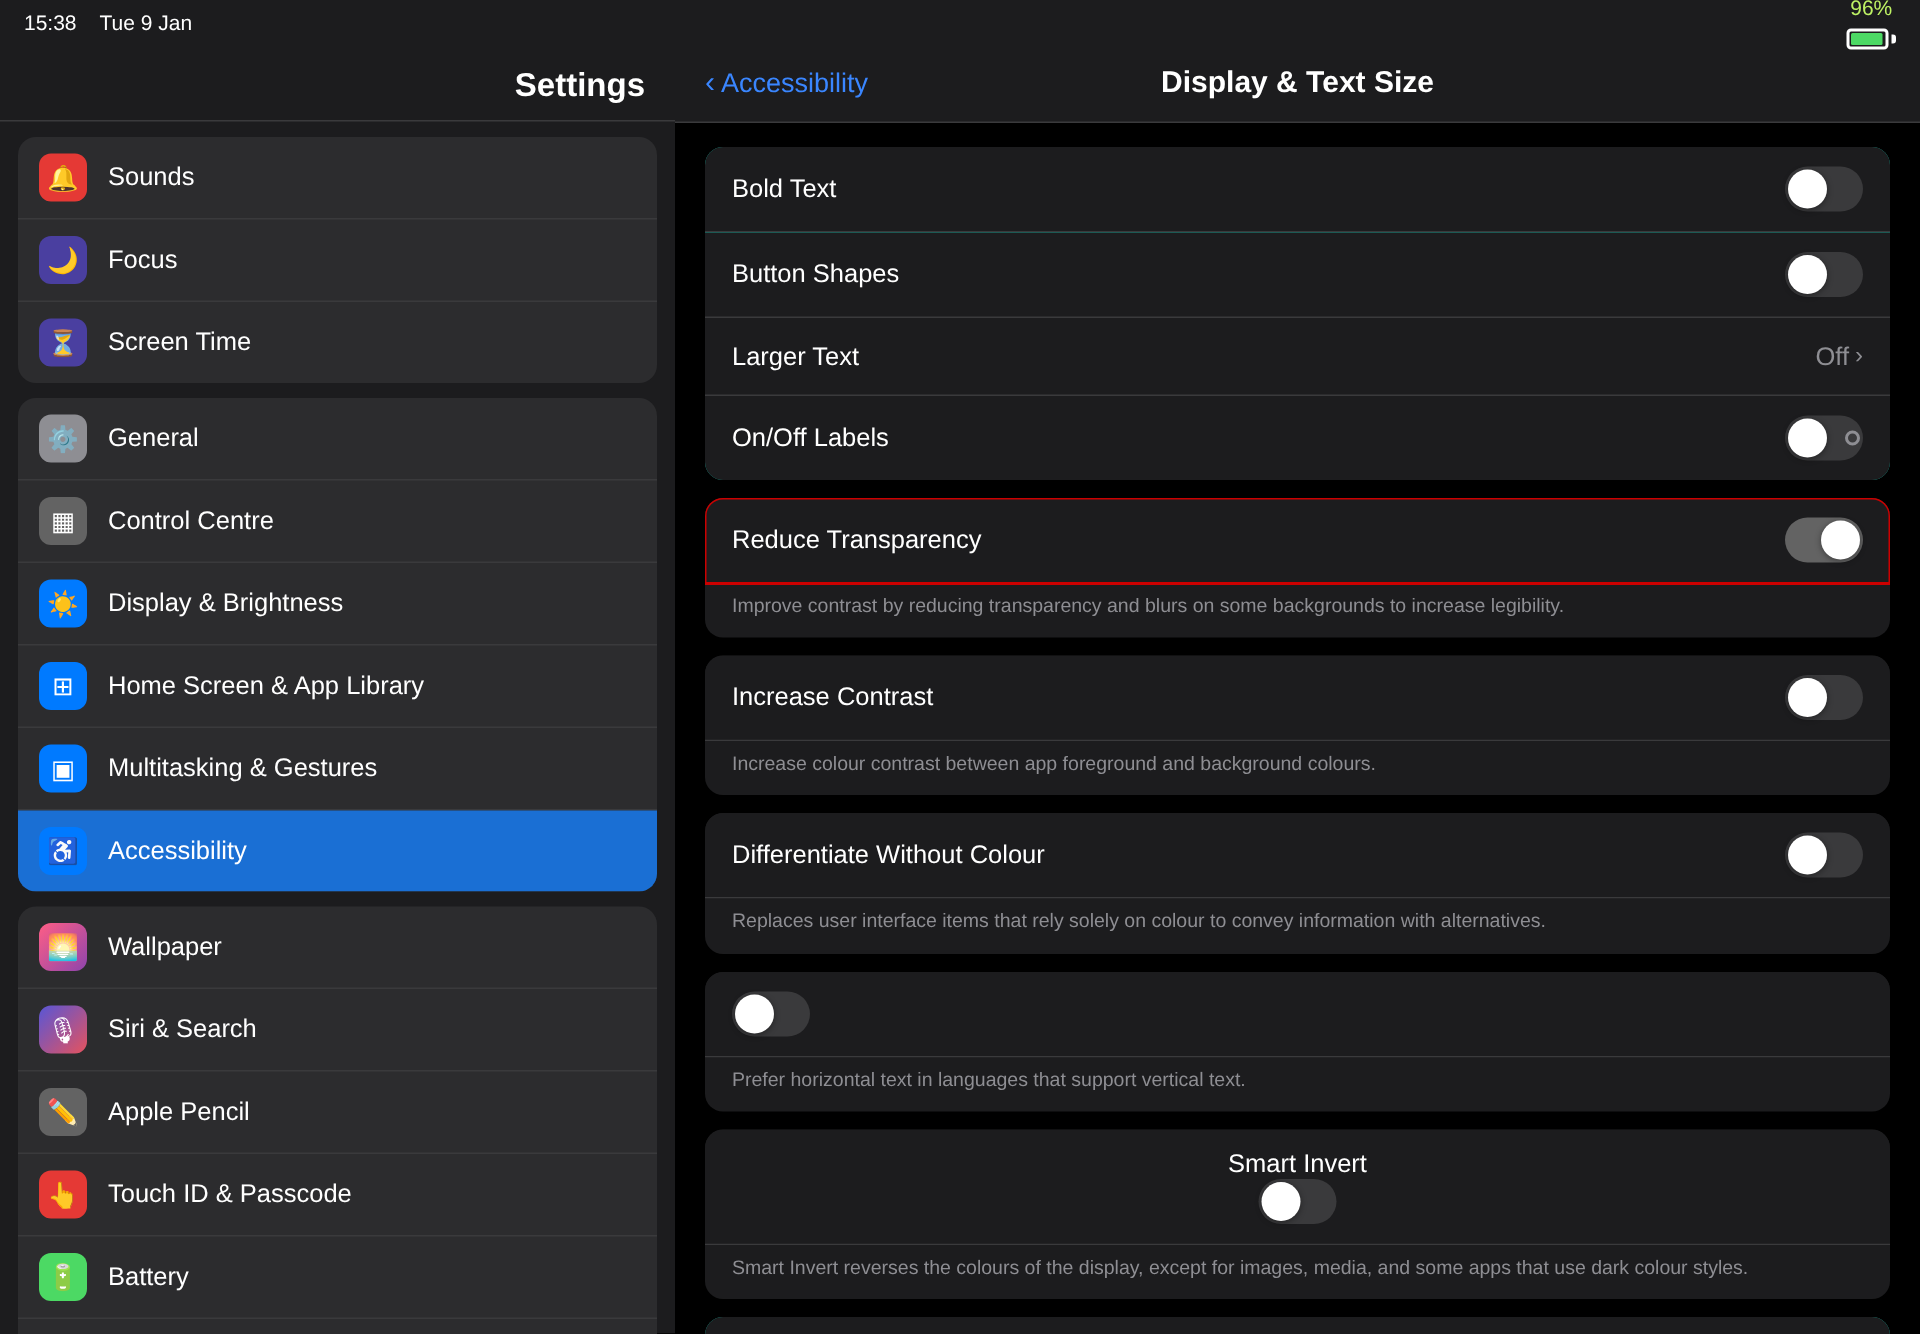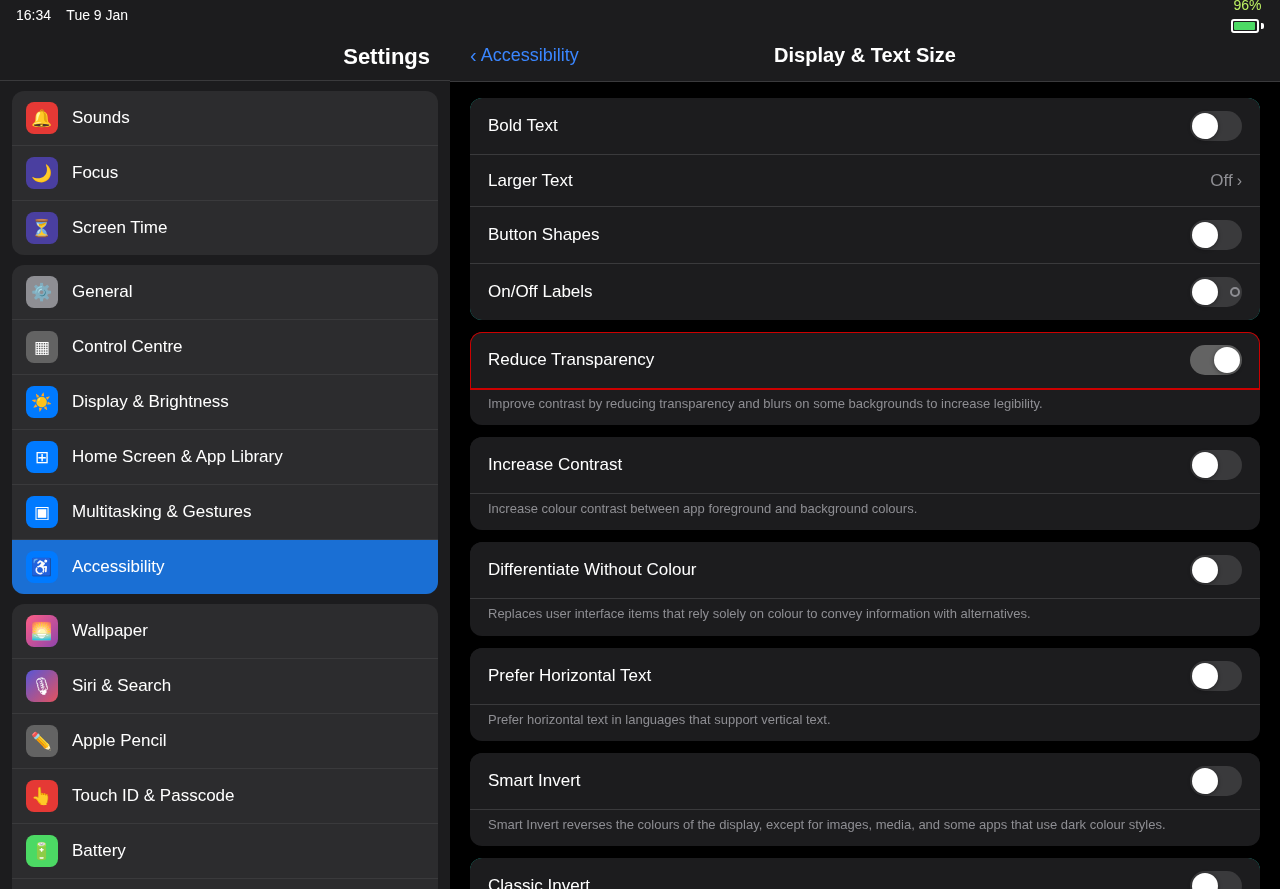--- a/index.html
+++ b/index.html
@@ -315,21 +315,21 @@
       border: 2px solid #8e8e93;
       border-radius: 50%;
     }
 
   </style>
 </head>
 <body>
 
 <div class="status-bar">
   <div class="status-left">
-    <span>16:34</span>
+    <span>15:38</span>
     &nbsp;&nbsp;
     <span>Tue 9 Jan</span>
   </div>
   <div class="status-right">
     <span>96%</span>
     <div class="battery-icon">
       <div class="battery-body">
         <div class="battery-fill"></div>
       </div>
       <div class="battery-tip"></div>
@@ -429,29 +429,29 @@
     <div class="right-body">
 
       <div class="settings-section">
         <div class="setting-row">
           <span class="setting-label">Bold Text</span>
           <div class="toggle">
             <div class="toggle-knob"></div>
           </div>
         </div>
         <div class="setting-row">
+          <span class="setting-label">Button Shapes</span>
+          <div class="toggle">
+            <div class="toggle-knob"></div>
+          </div>
+        </div>
+        <div class="setting-row">
           <span class="setting-label">Larger Text</span>
           <span class="setting-value">Off</span>
           <span class="chevron-right">›</span>
-        </div>
-        <div class="setting-row">
-          <span class="setting-label">Button Shapes</span>
-          <div class="toggle">
-            <div class="toggle-knob"></div>
-          </div>
         </div>
         <div class="setting-row" style="border-bottom:none; border-radius: 0 0 12px 12px;">
           <span class="setting-label">On/Off Labels</span>
           <div class="toggle toggle-onoff">
             <div class="toggle-knob"></div>
             <div class="toggle-circle"></div>
           </div>
         </div>
       </div>
 
@@ -480,30 +480,29 @@
           <span class="setting-label">Differentiate Without Colour</span>
           <div class="toggle">
             <div class="toggle-knob"></div>
           </div>
         </div>
         <div class="setting-description">Replaces user interface items that rely solely on colour to convey information with alternatives.</div>
       </div>
 
       <div class="section-with-desc">
         <div class="setting-row" style="border-radius:12px 12px 0 0;">
-          <span class="setting-label">Prefer Horizontal Text</span>
           <div class="toggle">
             <div class="toggle-knob"></div>
           </div>
         </div>
         <div class="setting-description">Prefer horizontal text in languages that support vertical text.</div>
       </div>
 
       <div class="section-with-desc">
-        <div class="setting-row" style="border-radius:12px 12px 0 0;">
+        <div class="setting-row" style="border-radius:12px 12px 0 0;flex-direction:column;">
           <span class="setting-label">Smart Invert</span>
           <div class="toggle">
             <div class="toggle-knob"></div>
           </div>
         </div>
         <div class="setting-description">Smart Invert reverses the colours of the display, except for images, media, and some apps that use dark colour styles.</div>
       </div>
 
       <div class="settings-section">
         <div class="setting-row single">

